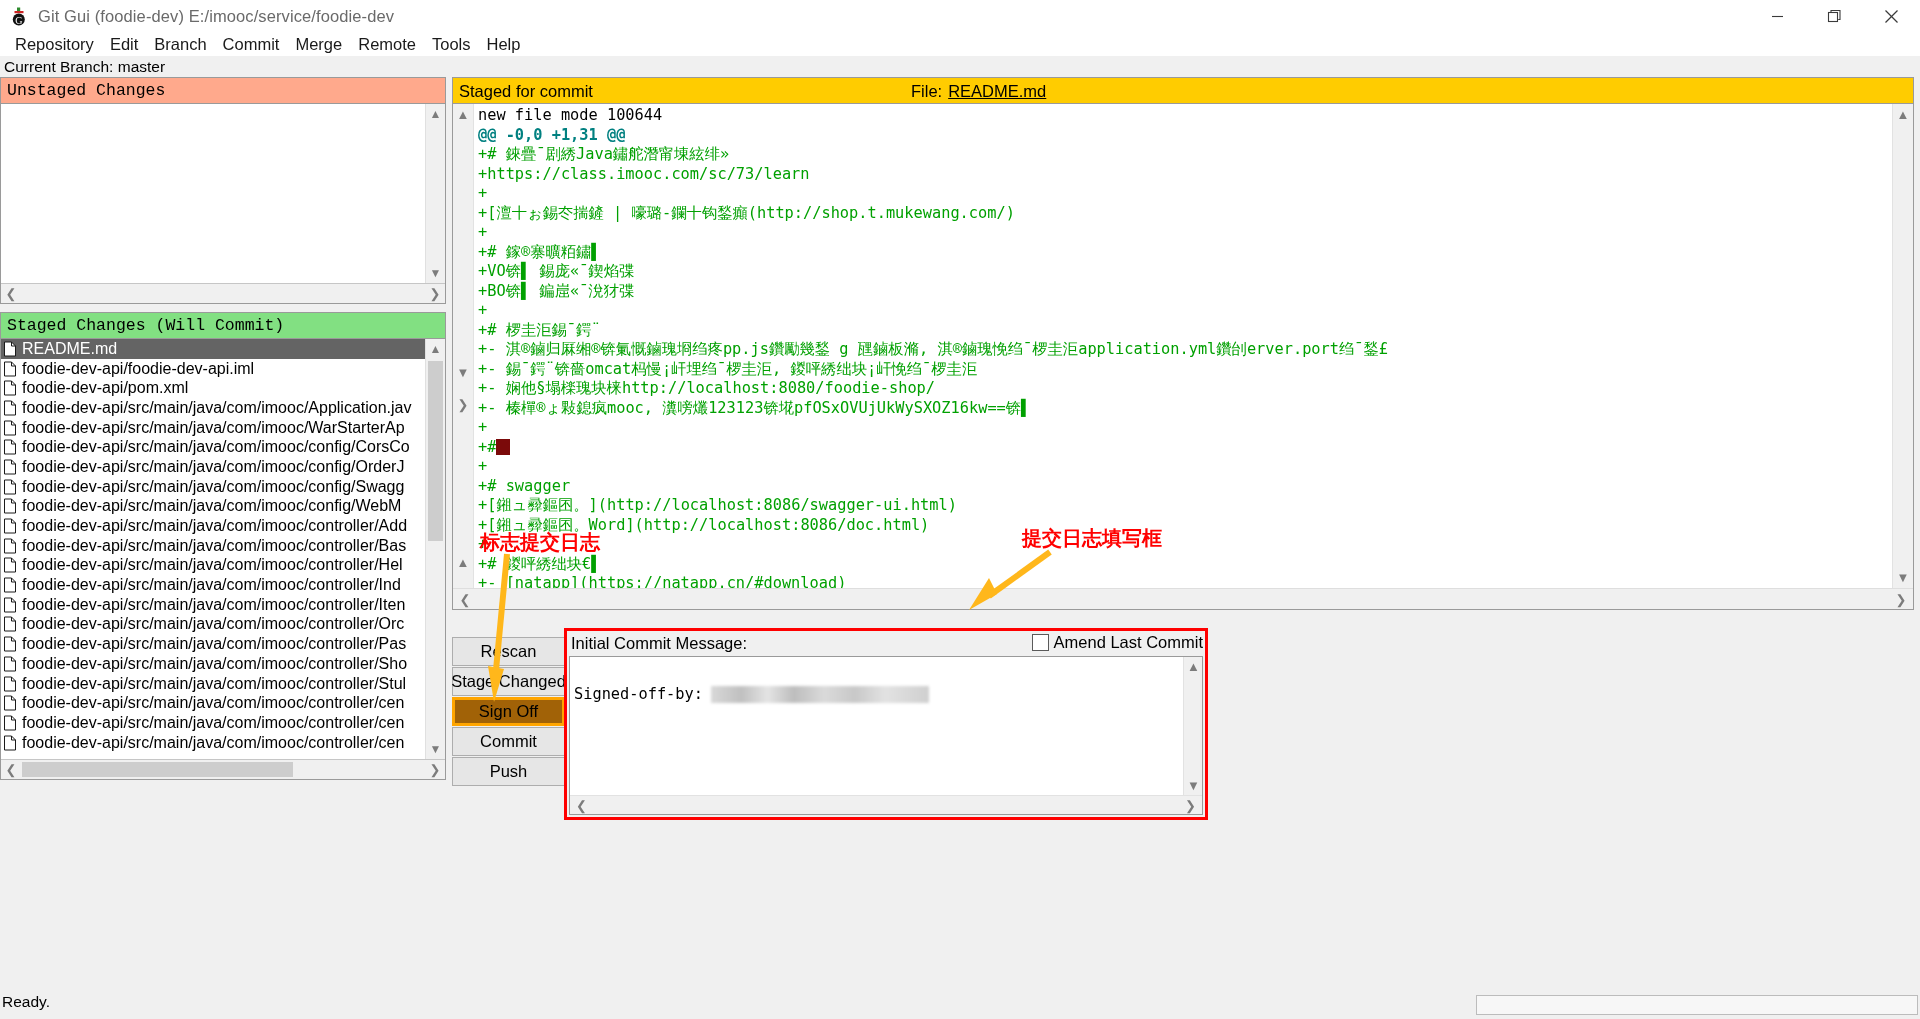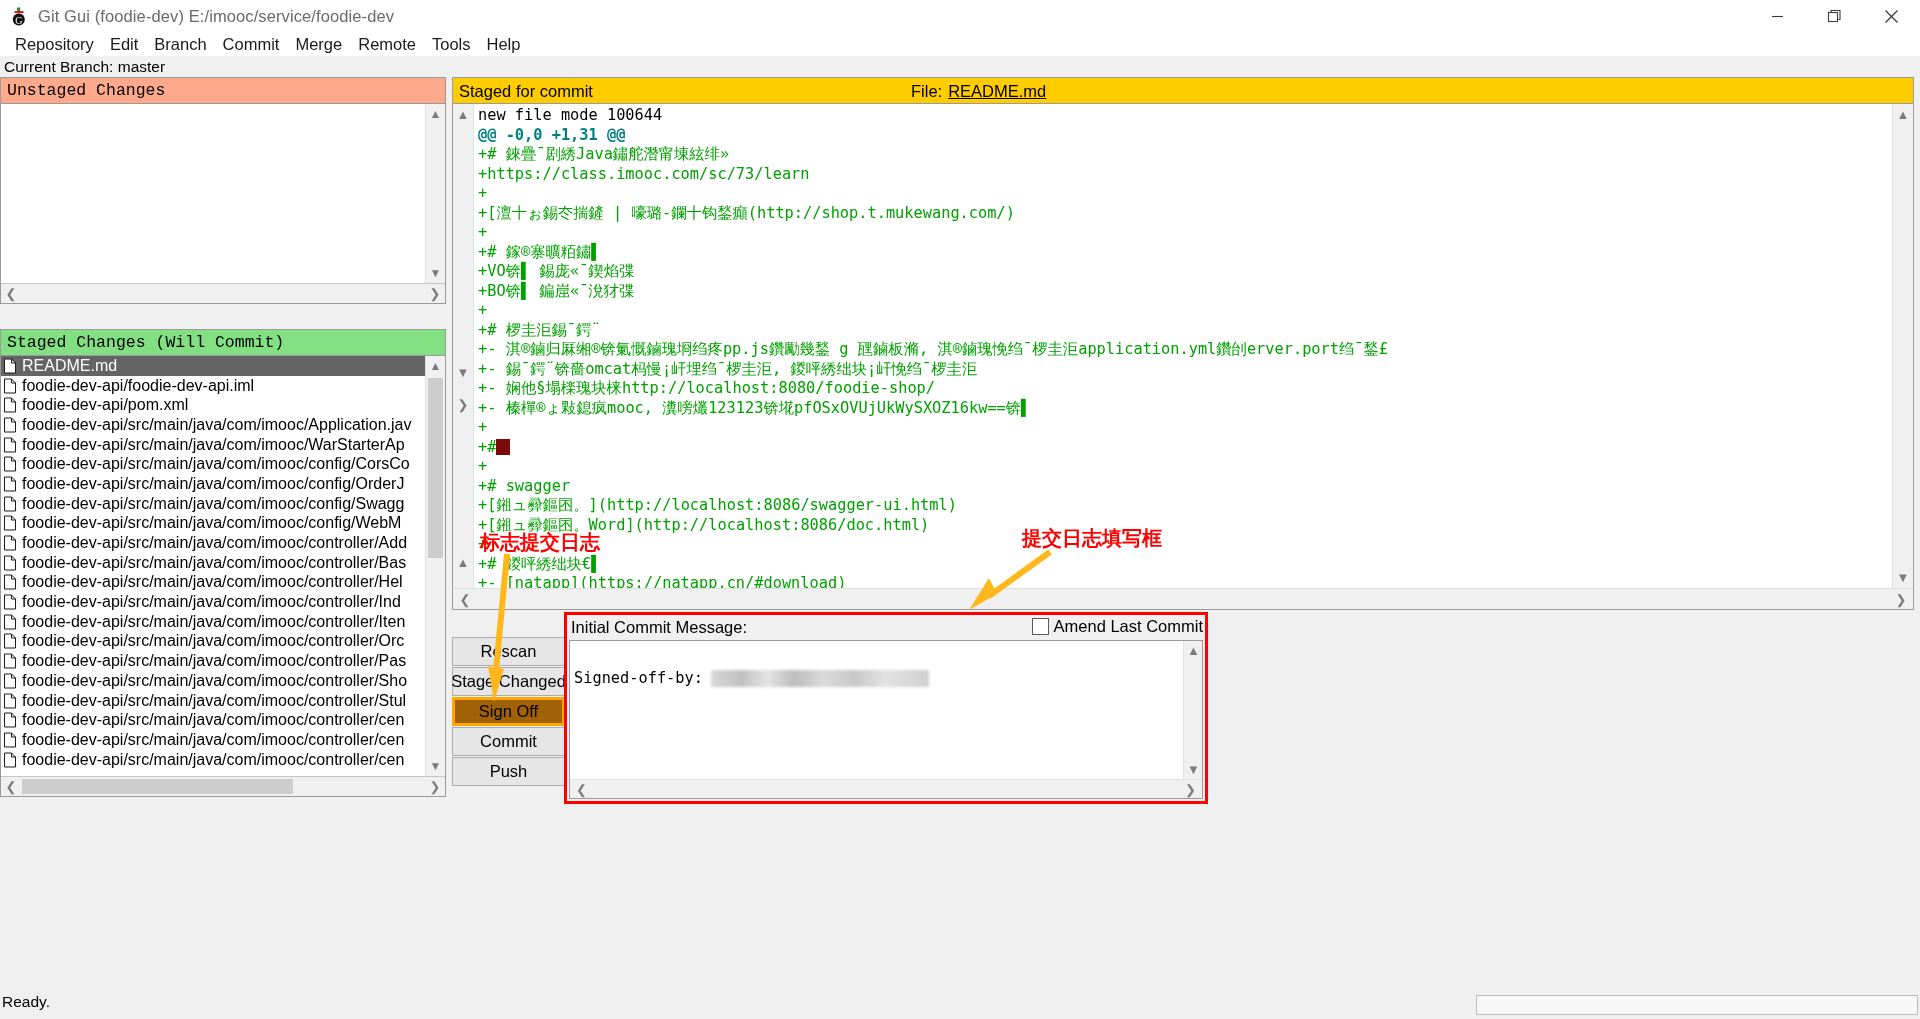--- a/index.html
+++ b/index.html
@@ -184,21 +184,21 @@
     display: flex; align-items: center; justify-content: center;
     font-size: 16.5px; color: #000; margin-bottom: 1px;
     box-sizing: border-box; white-space: nowrap;
   }
   .gbtn.highlight {
     border: 3px solid #ffa500;
     background: #a16207;
   }
 
   .commit-area {
-    position: absolute; left: 112px; top: 0; width: 644px; height: 192px;
+    position: absolute; left: 112px; top: 16px; width: 644px; height: 192px;
     border: 3px solid #ff0000; box-sizing: border-box; background: #f0f0f0;
   }
   .commit-label-row {
     position: relative; height: 25px; background: #f0f0f0;
   }
   .commit-label {
     position: absolute; left: 4px; top: 0; line-height: 25px;
     font-size: 16.5px; color: #000; white-space: nowrap;
   }
   .amend-wrap {
@@ -313,21 +313,21 @@
       <div class="vscroll">
         <div class="arrow-u">▲</div>
         <div class="arrow-d">▼</div>
       </div>
       <div class="hscroll">
         <div class="arrow-l">❮</div>
         <div class="arrow-r">❯</div>
       </div>
     </div>
 
-    <div class="panel-header staged-header" style="margin-top:25px;">Staged Changes (Will Commit)</div>
+    <div class="panel-header staged-header" style="margin-top:8px;">Staged Changes (Will Commit)</div>
     <div class="list-box staged-box">
       <div class="file-list" id="staged-list">
           <div class="file-row selected">
             <span class="file-ico">
               <svg width="14" height="16" viewBox="0 0 14 16">
                 <path d="M1.5 1 H8.5 L12.5 5 V15 H1.5 Z" fill="#fff" stroke="#1a1a1a" stroke-width="1"></path>
                 <path d="M8.5 1 V5 H12.5" fill="none" stroke="#1a1a1a" stroke-width="1"></path>
               </svg>
             </span>
             <span class="file-name">README.md</span>

